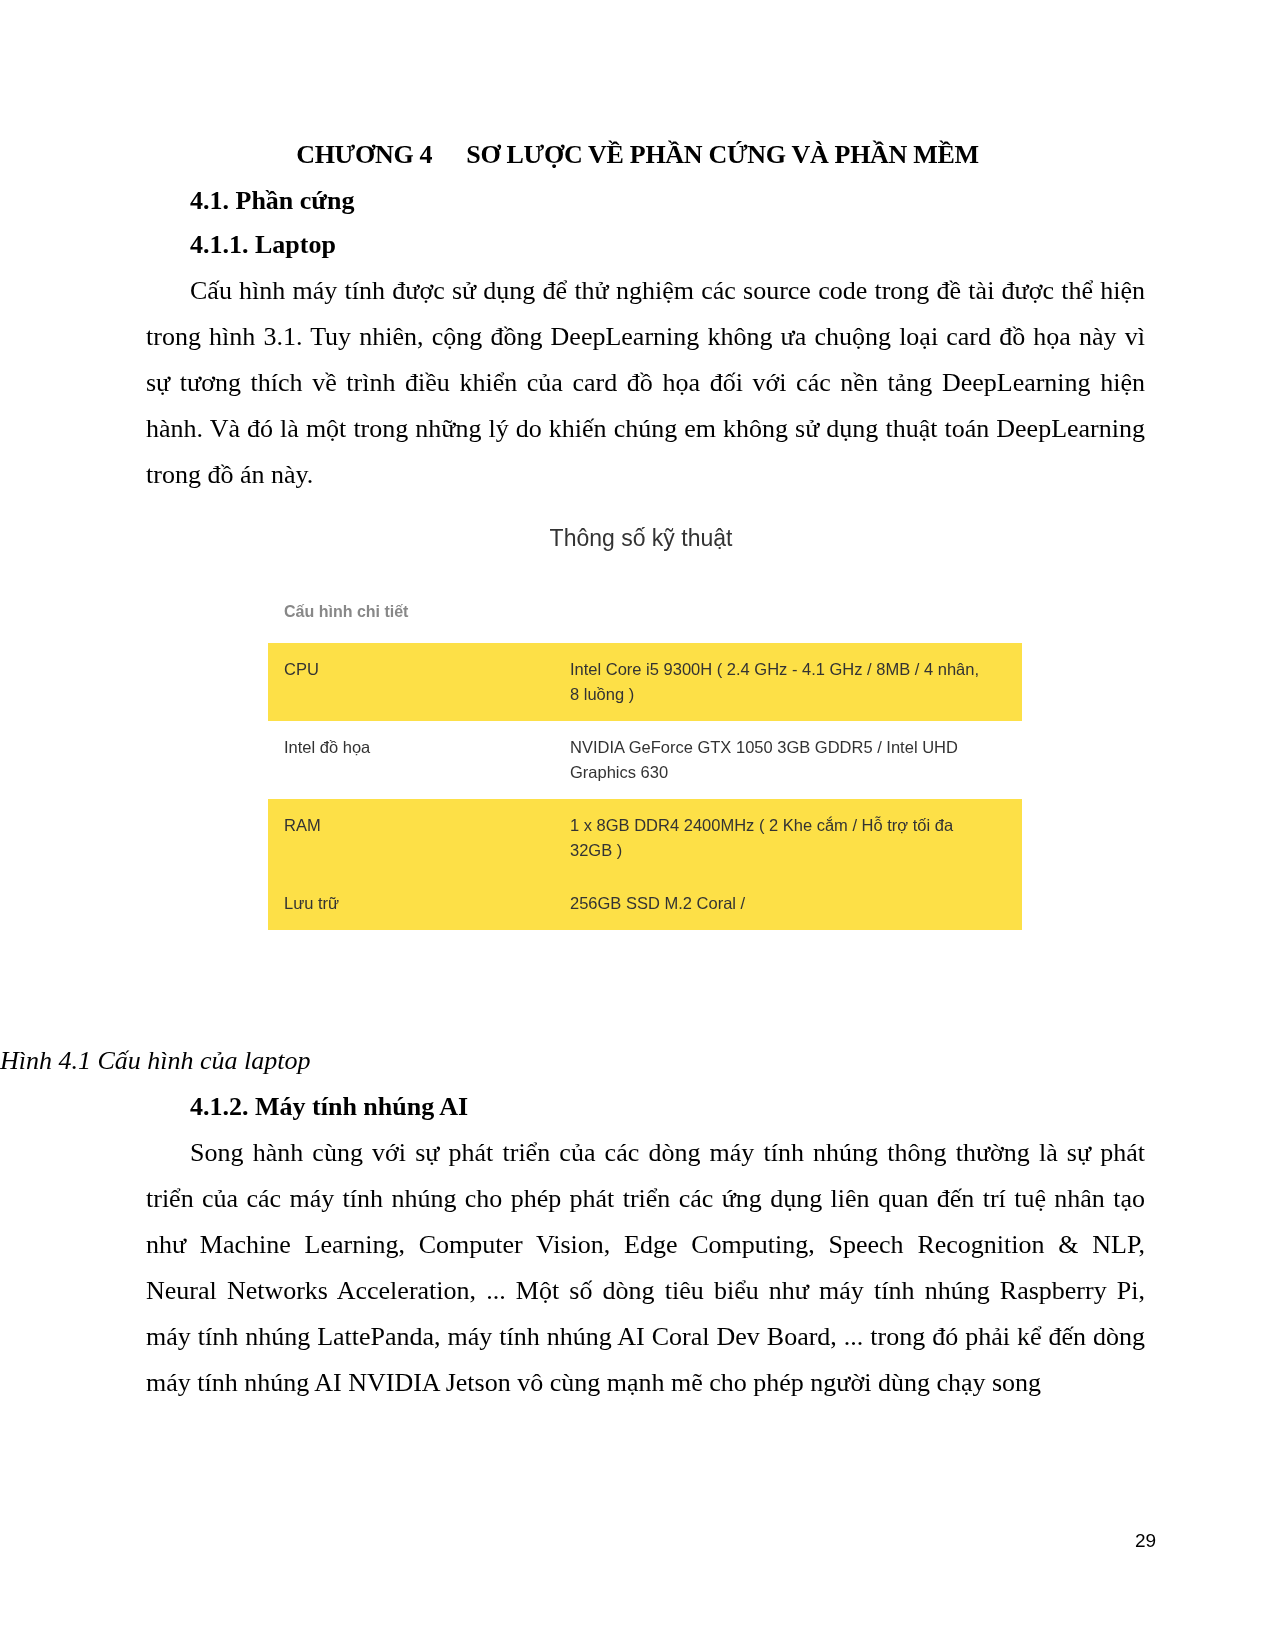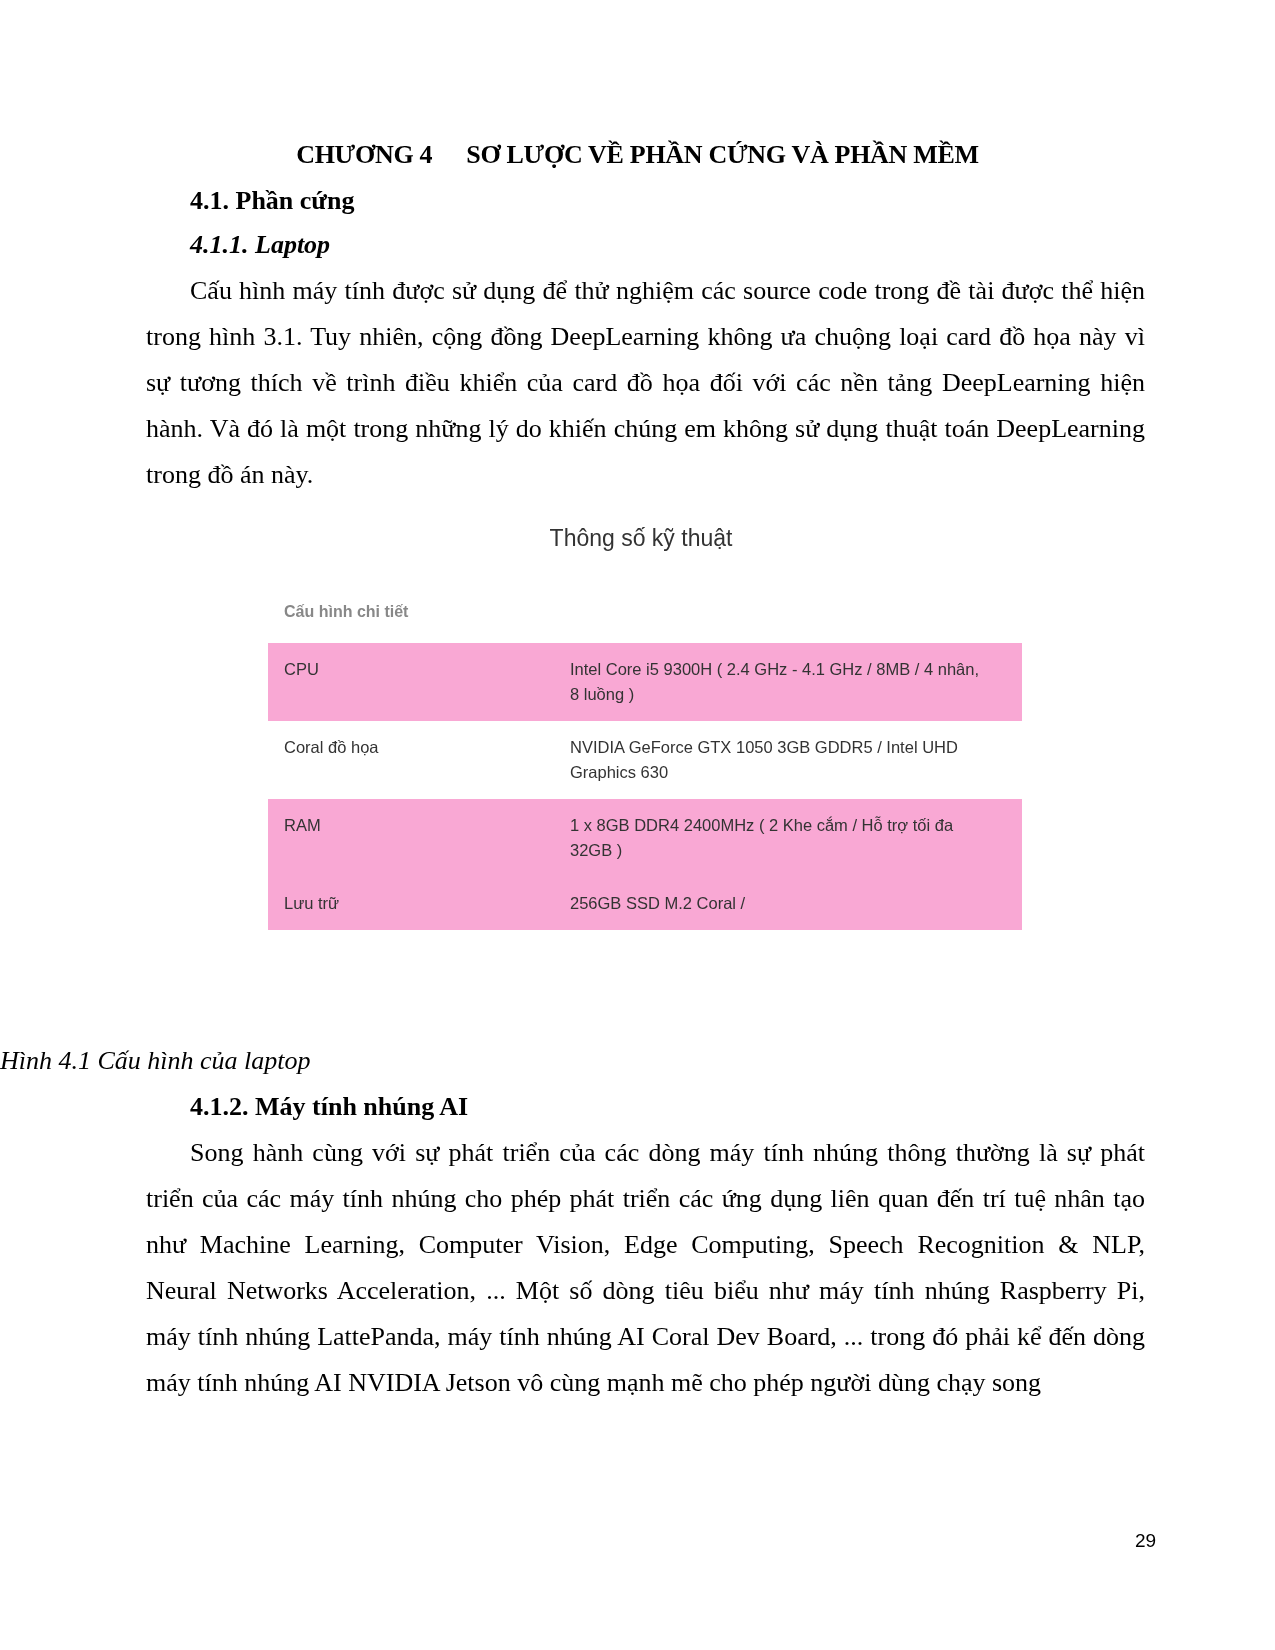--- a/index.html
+++ b/index.html
@@ -14,53 +14,53 @@
             text-align: justify; text-indent: 44px; }
     .figure { position: absolute; left: 268px; top: 525px; width: 754px; }
     .fig-title { text-align: center; font-family: "Liberation Sans", sans-serif; font-size: 23px;
                  color: #333; margin-left: 0; width: 754px; position: absolute; top: 0; left: -4px; }
     .spec-header { position: absolute; top: 78px; left: 16px; font-family: "Liberation Sans", sans-serif;
                    font-size: 16px; font-weight: bold; color: #888; }
     .spec-table { position: absolute; top: 118px; left: 0; width: 754px; border-collapse: collapse;
                   font-family: "Liberation Sans", sans-serif; font-size: 16.5px; color: #333; }
     .spec-table td { vertical-align: top; padding: 0; }
     .spec-row td { padding-top: 14px; padding-bottom: 14px; line-height: 25px; }
-    .spec-row.alt { background: #f9a8d4; }
+    .spec-row.alt { background: #fde047; }
     .spec-label { width: 286px; padding-left: 16px !important; }
     .spec-value { padding-right: 40px !important; }
     .caption { position: absolute; left: 0; width: 1275px; top: 1090px; text-align: left;
                font-style: italic; font-size: 26px; }
     .page-number { position: absolute; left: 1120px; top: 1530px; font-family: "Liberation Sans", sans-serif;
                    font-size: 19px; margin-left: 15px; }
   </style>
 </head>
 <body>
 
 <div class="page">
 
   <div class="chapter-title">
     <span class="num">CHƯƠNG 4</span><span>SƠ LƯỢC VỀ PHẦN CỨNG VÀ PHẦN MỀM</span>
   </div>
 
   <div class="h2" style="top:186px;">4.1. Phần cứng</div>
-  <div class="h2" style="top:230px;font-style:italic;">4.1.1. Laptop</div>
+  <div class="h2" style="top:230px;">4.1.1. Laptop</div>
 
   <div class="para" style="top:268px;">Cấu hình máy tính được sử dụng để thử nghiệm các source code trong đề tài được thể hiện trong hình 3.1. Tuy nhiên, cộng đồng DeepLearning không ưa chuộng loại card đồ họa này vì sự tương thích về trình điều khiển của card đồ họa đối với các nền tảng DeepLearning hiện hành. Và đó là một trong những lý do khiến chúng em không sử dụng thuật toán DeepLearning trong đồ án này.</div>
 
   <div class="figure">
     <div class="fig-title">Thông số kỹ thuật</div>
     <div class="spec-header">Cấu hình chi tiết</div>
     <table class="spec-table">
       <tbody>
         <tr class="spec-row alt">
           <td class="spec-label">CPU</td>
           <td class="spec-value">Intel Core i5 9300H ( 2.4 GHz - 4.1 GHz / 8MB / 4 nhân, 8 luồng )</td>
         </tr>
         <tr class="spec-row">
-          <td class="spec-label">Coral đồ họa</td>
+          <td class="spec-label">Intel đồ họa</td>
           <td class="spec-value">NVIDIA GeForce GTX 1050 3GB GDDR5 / Intel UHD Graphics 630</td>
         </tr>
         <tr class="spec-row alt">
           <td class="spec-label">RAM</td>
           <td class="spec-value">1 x 8GB DDR4 2400MHz ( 2 Khe cắm / Hỗ trợ tối đa 32GB )</td>
         </tr>
         <tr class="spec-row alt">
           <td class="spec-label">Lưu trữ</td>
           <td class="spec-value">256GB SSD M.2 Coral /</td>
         </tr>

